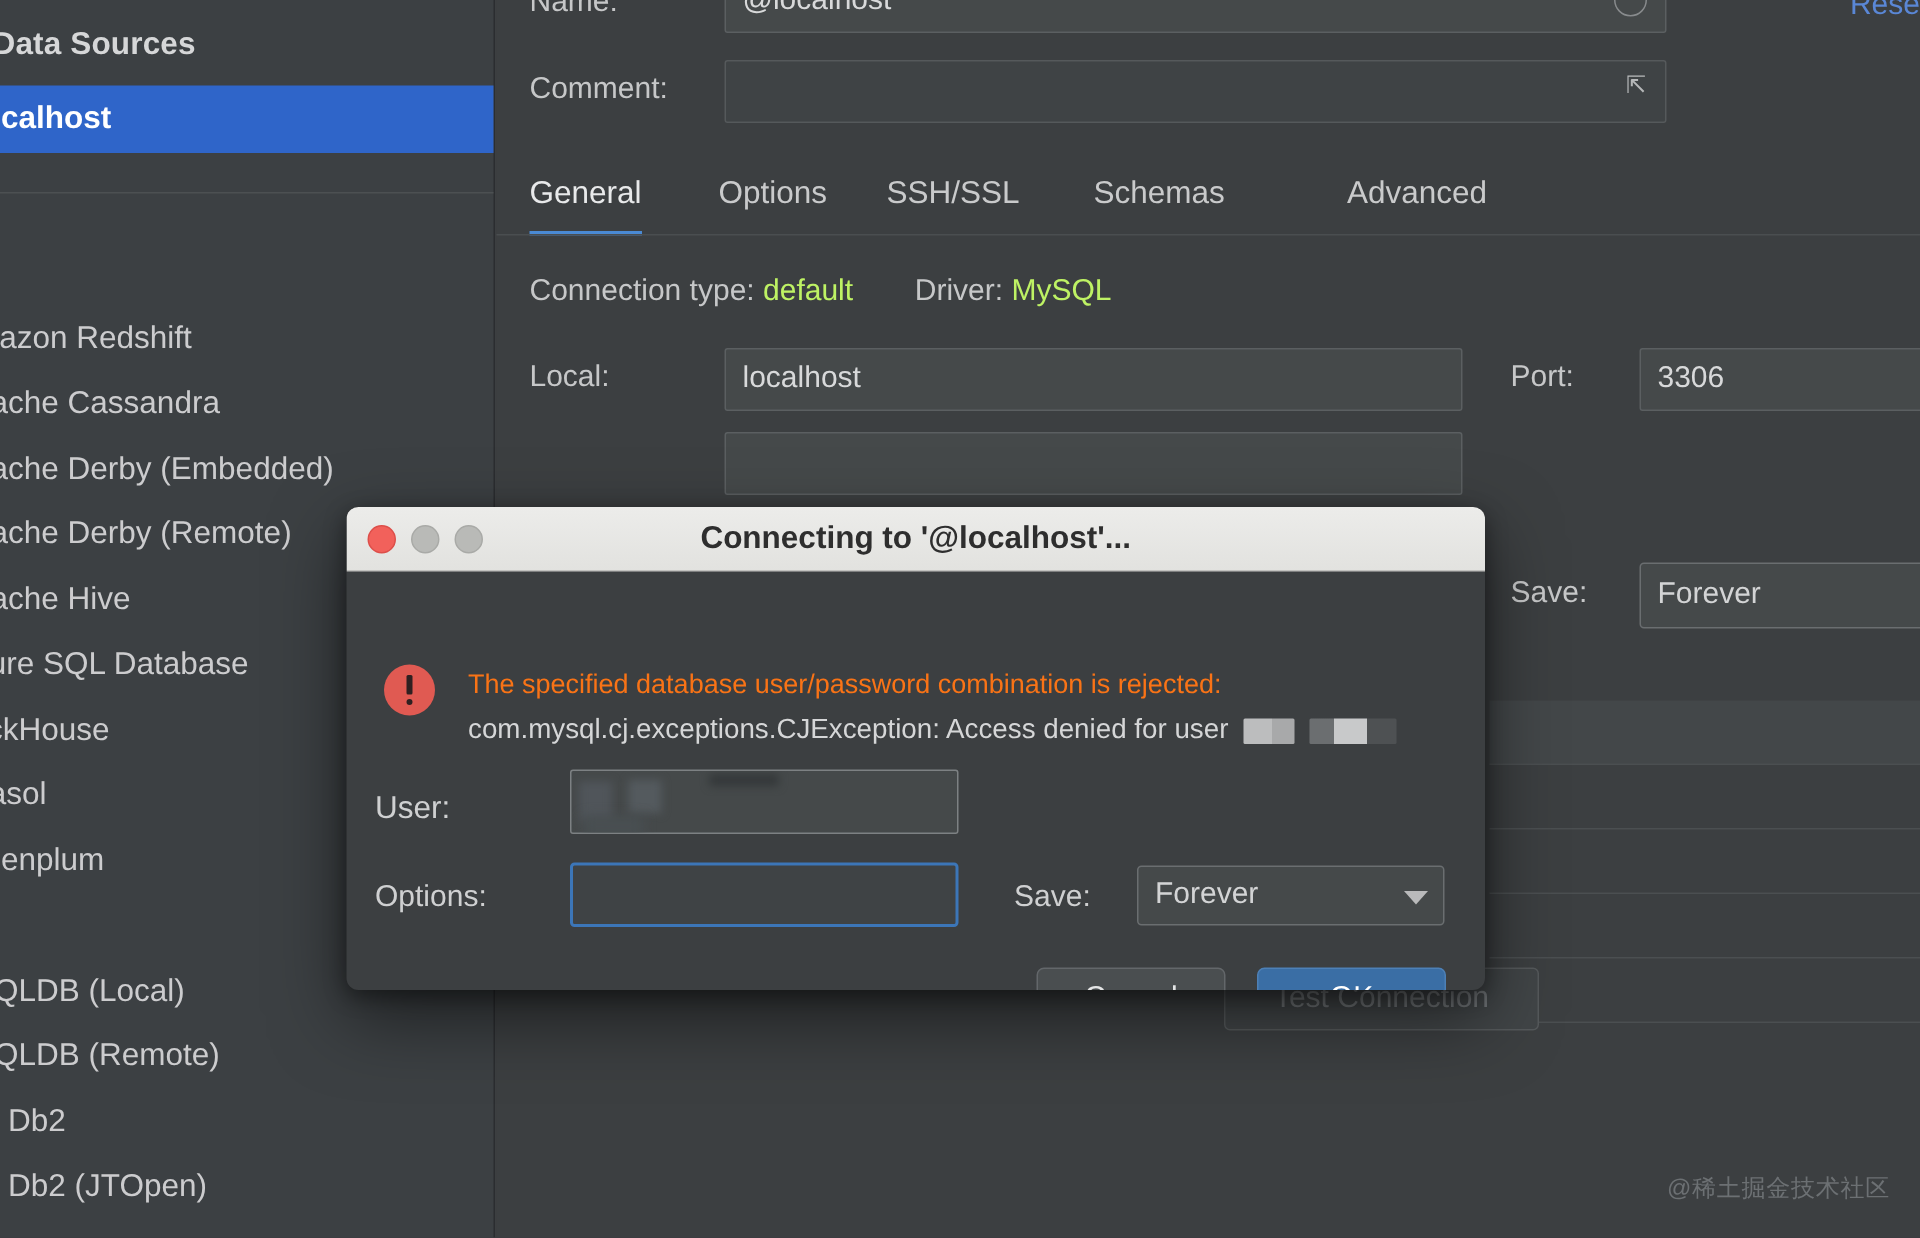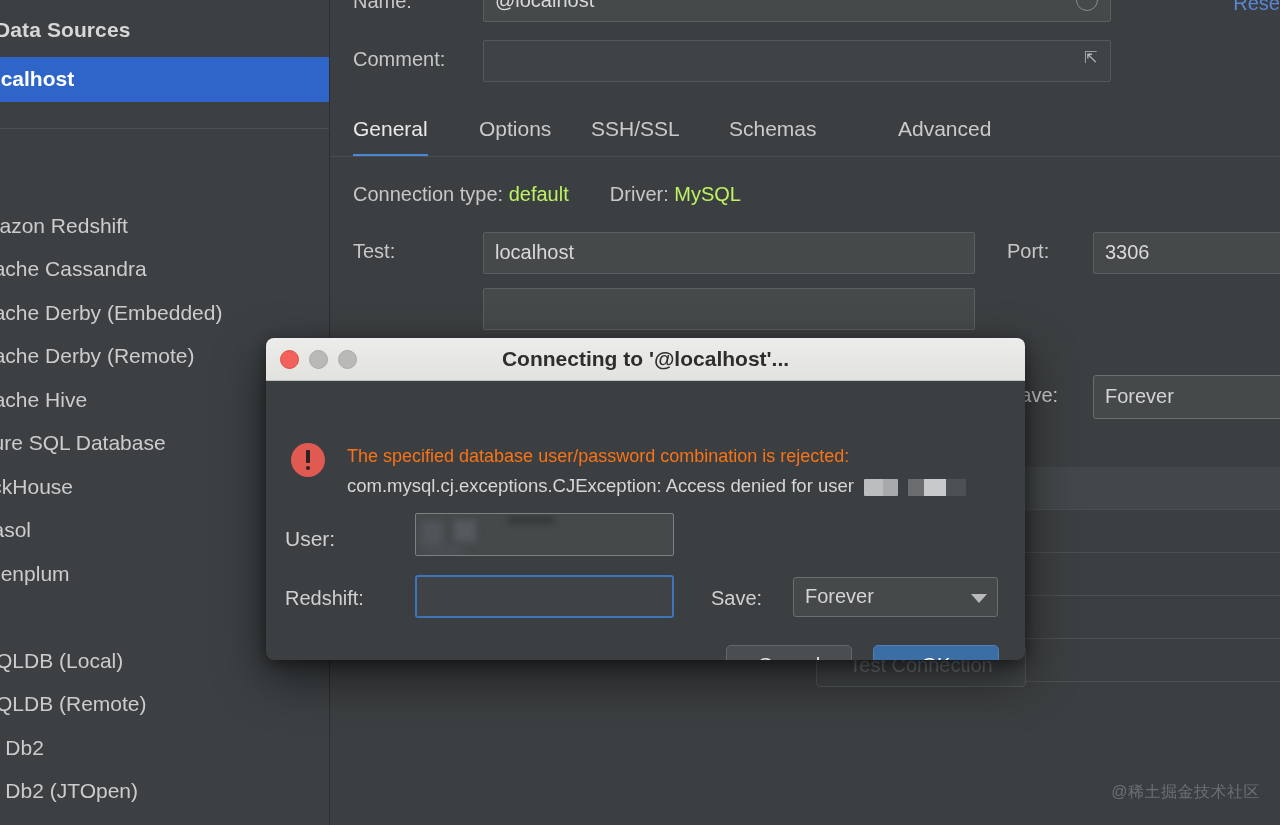--- a/index.html
+++ b/index.html
@@ -277,21 +277,20 @@
 
   
   #dialog {
     position: absolute;
     left: 231px; top: 338px;
     width: 759px; height: 322px;
     border-radius: 8px;
     background: #3c3f41;
     box-shadow: 0 18px 48px rgba(0,0,0,0.52), 0 4px 14px rgba(0,0,0,0.4);
     overflow: hidden;
-    margin-left: 35px;
   }
   .dlg-titlebar {
     position: relative;
     height: 43px;
     background: linear-gradient(#ececea, #e2e2df);
     border-bottom: 1px solid #c2c2bf;
   }
   .lights { position: absolute; left: 14px; top: 12px; display: flex; gap: 10px; }
   .light { width: 19px; height: 19px; border-radius: 50%; }
   .light.red    { background: #f2615b; border: 1px solid #dd4f4a; }
@@ -511,21 +510,21 @@
 
     <div class="conn-line">
       <span>Connection type:</span>
       <span class="lk">default</span>
       <span class="sp"></span>
       <span>Driver:</span>
       <span class="lk">MySQL</span>
     </div>
 
     <div class="row-host">
-      <div class="lbl-host">Test:</div>
+      <div class="lbl-host">Local:</div>
       <div class="fld-host">
         <div class="val">localhost</div>
       </div>
       <div class="lbl-port">Port:</div>
       <div class="fld-port">
         <div class="val">3306</div>
       </div>
     </div>
 
     <div class="fld-user-bg"></div>
@@ -575,21 +574,21 @@
     </div>
 
     <div class="lbl-user">User:</div>
     <div class="fld-user">
       <div class="blur-a"></div>
       <div class="blur-b"></div>
       <div class="blur-c"></div>
       <div class="blur-d"></div>
     </div>
 
-    <div class="lbl-pass">Redshift:</div>
+    <div class="lbl-pass">Options:</div>
     <div class="fld-pass"></div>
 
     <div class="lbl-dsave">Save:</div>
     <div class="fld-dsave">
       <div class="val">Forever</div>
       <div class="caret-dn" style="top:16px;"></div>
     </div>
 
     <div class="btn-cancel">
       <span>Cancel</span>

